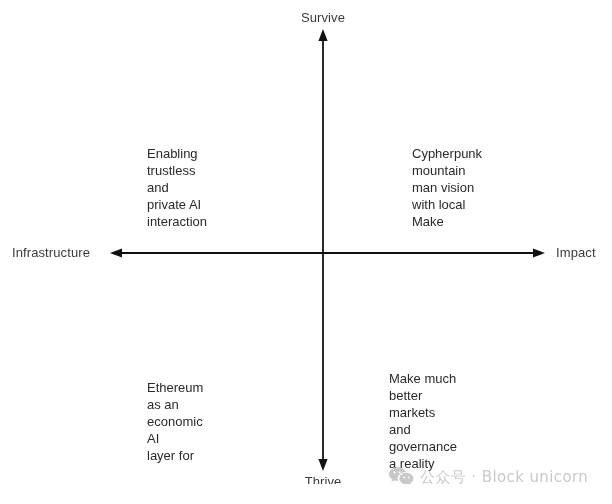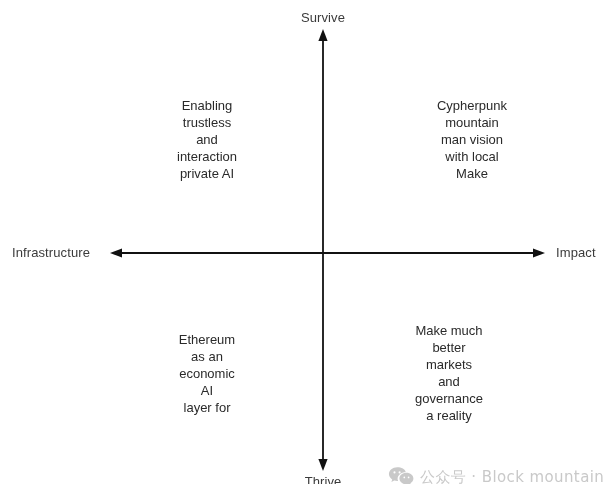--- a/index.html
+++ b/index.html
@@ -51,22 +51,22 @@
   }
   #label-impact {
     left: 556px;
     top: 245px;
   }
   .quadrant-text {
     position: absolute;
     font-size: 13px;
     line-height: 17px;
     color: #2a2a2a;
-    text-align: center;
     white-space: nowrap;
+    margin-top: 48px;
   }
   .quadrant-text .tline {
     display: block;
   }
   #quad-tl { left: 147px; top: 97px; width: 120px; }
   #quad-tr { left: 412px; top: 97px; width: 120px; }
   #quad-bl { left: 147px; top: 331px; width: 120px; }
   #quad-br { left: 389px; top: 322px; width: 120px; }
 
   #watermark {
@@ -111,22 +111,22 @@
   <div class="axis-label" id="label-thrive">Thrive</div>
 
   <div class="axis-label" id="label-infrastructure">Infrastructure</div>
 
   <div class="axis-label" id="label-impact">Impact</div>
 
   <div class="quadrant-text" id="quad-tl">
       <span class="tline">Enabling</span>
       <span class="tline">trustless</span>
       <span class="tline">and</span>
+      <span class="tline">private AI</span>
       <span class="tline">interaction</span>
-      <span class="tline">private AI</span>
     </div>
 
   <div class="quadrant-text" id="quad-tr">
       <span class="tline">Cypherpunk</span>
       <span class="tline">mountain</span>
       <span class="tline">man vision</span>
       <span class="tline">with local</span>
       <span class="tline">Make</span>
     </div>
 
@@ -151,16 +151,16 @@
     <svg id="wechat-icon" viewBox="0 0 26 22" aria-hidden="true">
 
       <path d="M9.2 1.2C4.6 1.2 0.9 4.3 0.9 8.1c0 2.2 1.3 4.1 3.3 5.4l-0.8 2.5 2.9-1.5c1 0.3 1.9 0.4 2.9 0.4 0.3 0 0.6 0 0.9 0C9.7 14.2 9.6 13.5 9.6 12.8c0-3.7 3.6-6.7 8.1-6.9C17.1 3.3 13.6 1.2 9.2 1.2z" fill="#c9c9c9"></path>
       <circle cx="6.5" cy="6.4" r="1.05" fill="#ffffff"></circle>
       <circle cx="11.6" cy="6.4" r="1.05" fill="#ffffff"></circle>
 
       <path d="M25.4 12.6c0-3.2-3.1-5.8-7-5.8s-7 2.6-7 5.8c0 3.2 3.1 5.8 7 5.8 0.8 0 1.6-0.1 2.3-0.3l2.4 1.3-0.7-2.1C24.2 16.2 25.4 14.5 25.4 12.6z" fill="#c9c9c9"></path>
       <circle cx="16.3" cy="11.4" r="0.85" fill="#ffffff"></circle>
       <circle cx="20.6" cy="11.4" r="0.85" fill="#ffffff"></circle>
     </svg>
-    <span class="wm-text">公众号 · Block mountain</span>
+    <span class="wm-text">公众号 · Block unicorn</span>
   </div>
 
 </div>
 
 </body></html>

